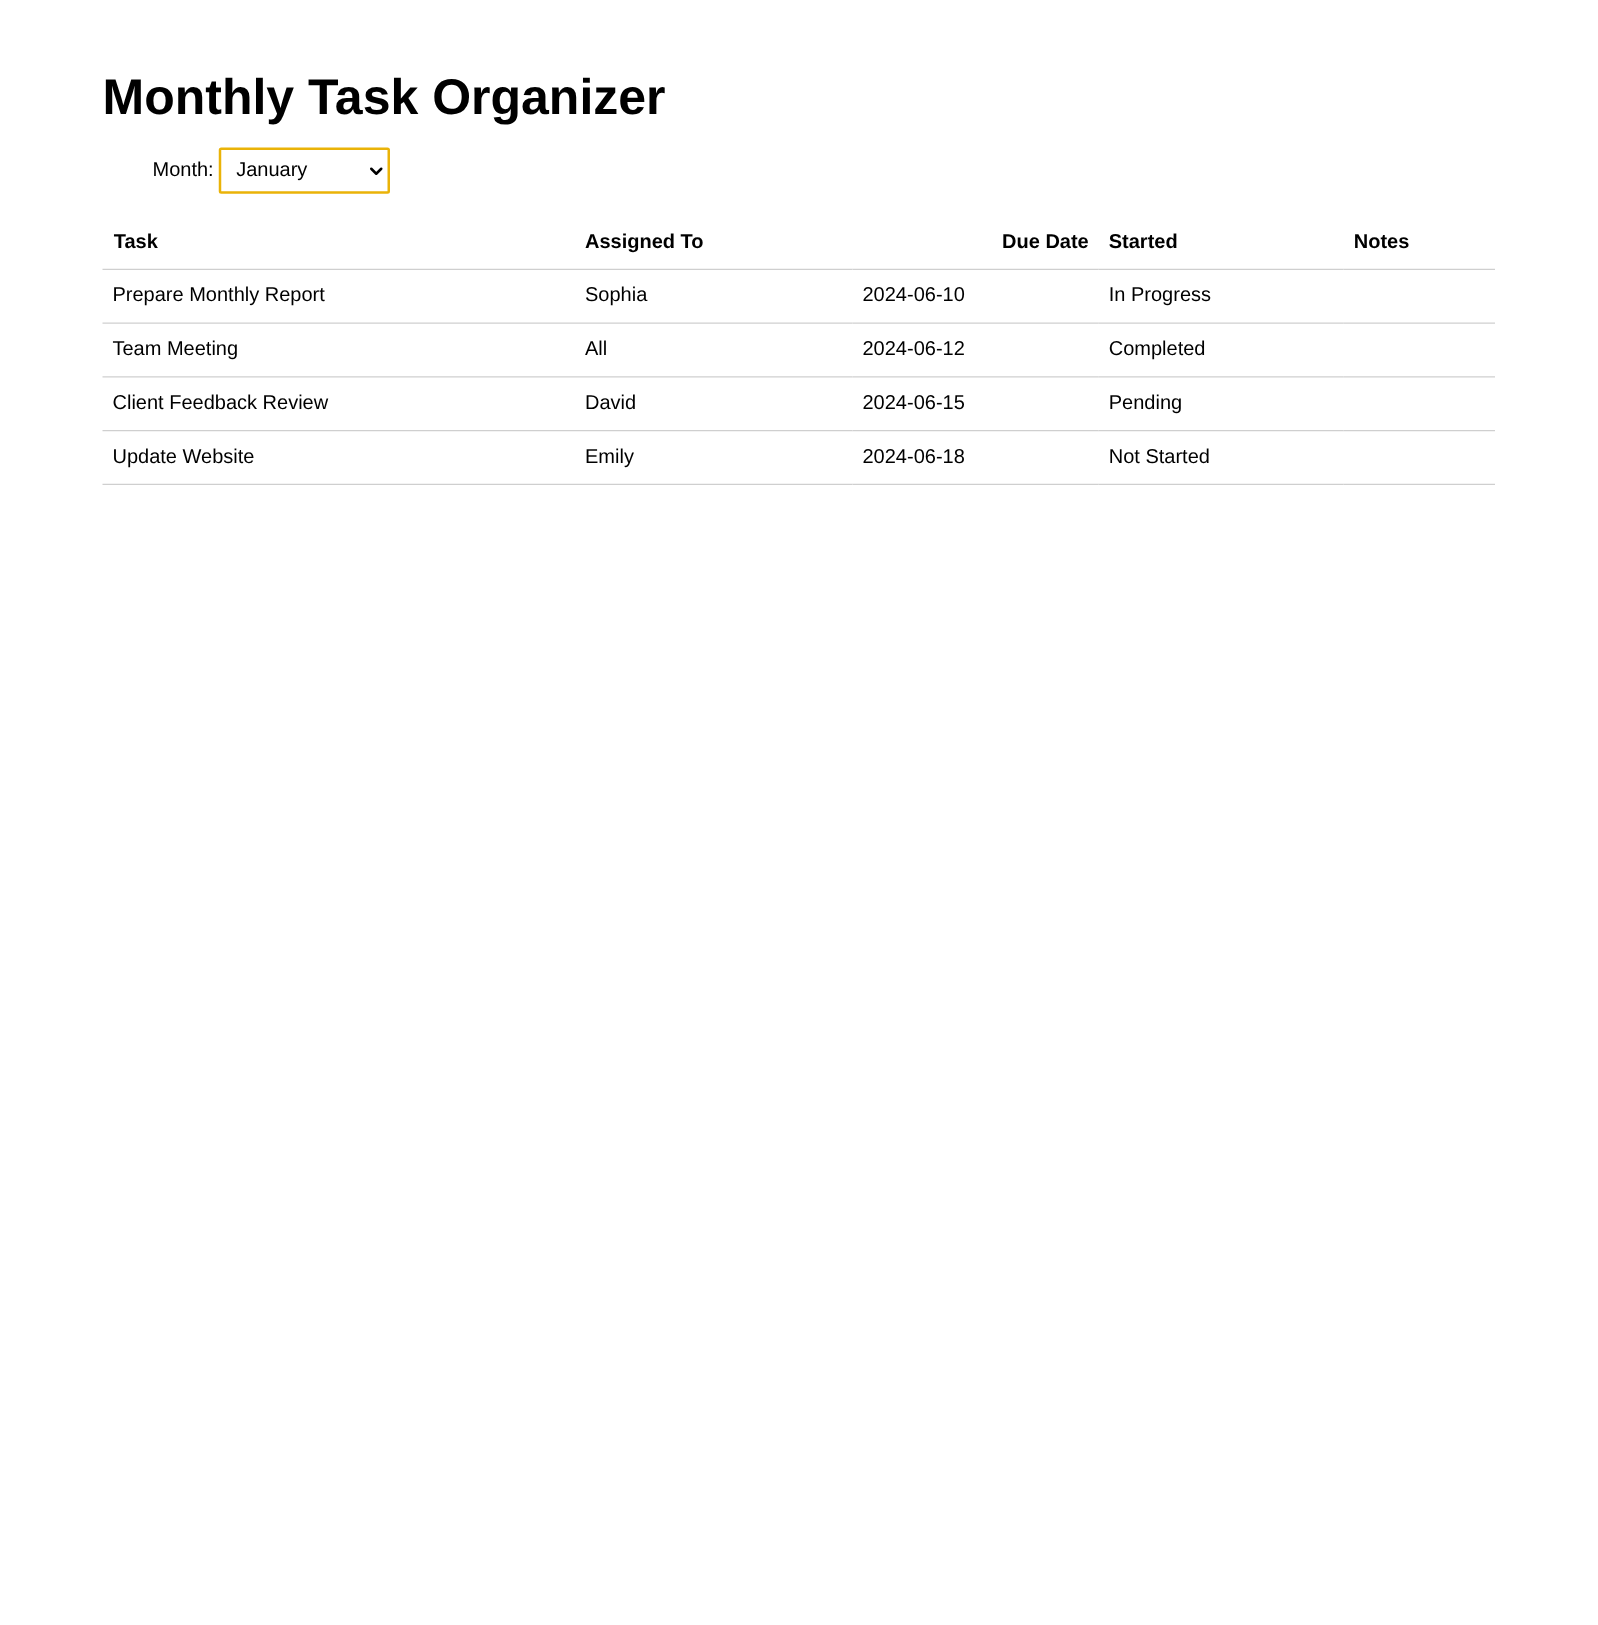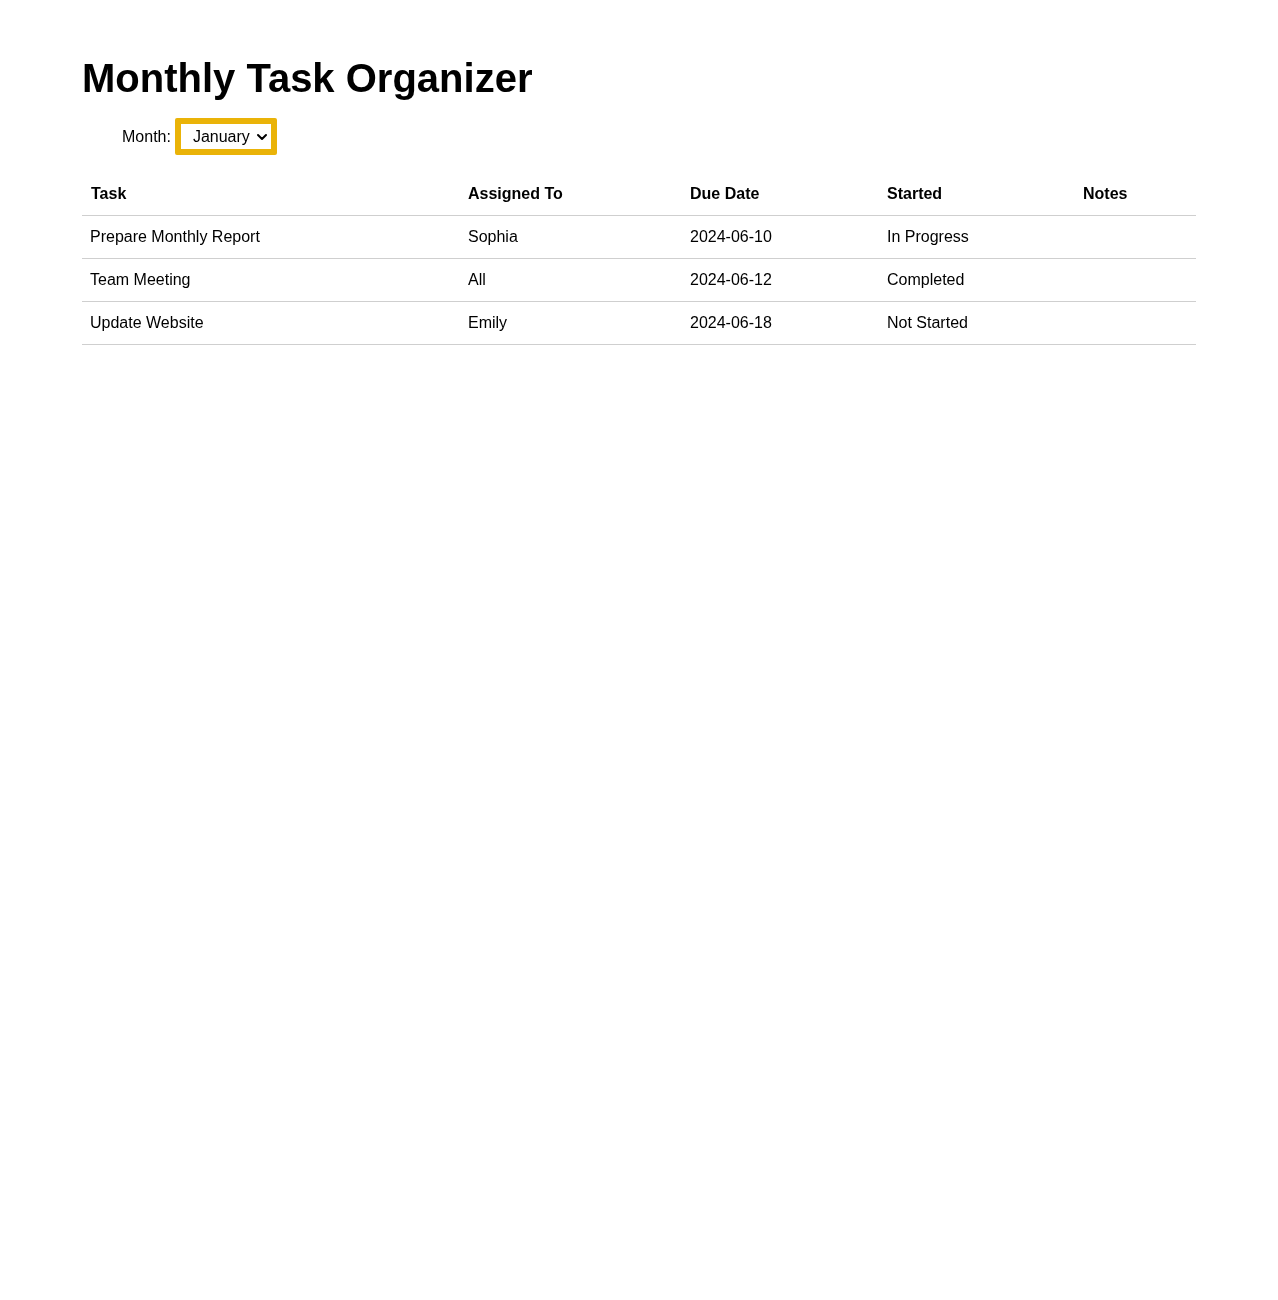--- a/index.html
+++ b/index.html
@@ -39,24 +39,24 @@
       display: flex;
       align-items: center;
       margin-left: 40px;
     }
     .month-label {
       font-size: 16px;
       margin-right: 4px;
     }
     .month-select {
       position: relative;
-      width: 102px;
+      width: 137px;
       height: 37px;
       box-sizing: border-box;
-      border: 6px solid #eab308;
+      border: 2px solid #eab308;
       border-radius: 2px;
       background: #fff;
       display: flex;
       align-items: center;
       padding-left: 12px;
       font-size: 16px;
       cursor: pointer;
     }
     .month-select .chev {
       position: absolute;
@@ -80,21 +80,21 @@
       height: 42px;
       border-bottom: 1px solid #cfcfcf;
     }
     th {
       font-weight: bold;
       height: 42px;
       padding-top: 0;
     }
     th.col-task { width: 361px; padding-left: 9px; }
     th.col-assigned { width: 206px; }
-    th.col-due { width: 181px; }
+    th.col-due { width: 181px; text-align: right; }
     th.col-status { width: 180px; }
     th.col-notes { width: auto; }
     td.c-task { padding-left: 8px; }
   </style>
 </head>
 <body>
 
 <div class="container">
   <h1>Monthly Task Organizer</h1>
 
@@ -127,20 +127,27 @@
         <td></td>
       </tr>
       <tr>
         <td class="c-task">Team Meeting</td>
         <td>All</td>
         <td>2024-06-12</td>
         <td>Completed</td>
         <td></td>
       </tr>
       <tr>
+        <td class="c-task">Client Feedback Review</td>
+        <td>David</td>
+        <td>2024-06-15</td>
+        <td>Pending</td>
+        <td></td>
+      </tr>
+      <tr>
         <td class="c-task">Update Website</td>
         <td>Emily</td>
         <td>2024-06-18</td>
         <td>Not Started</td>
         <td></td>
       </tr>
     </tbody>
   </table>
 </div>
 

